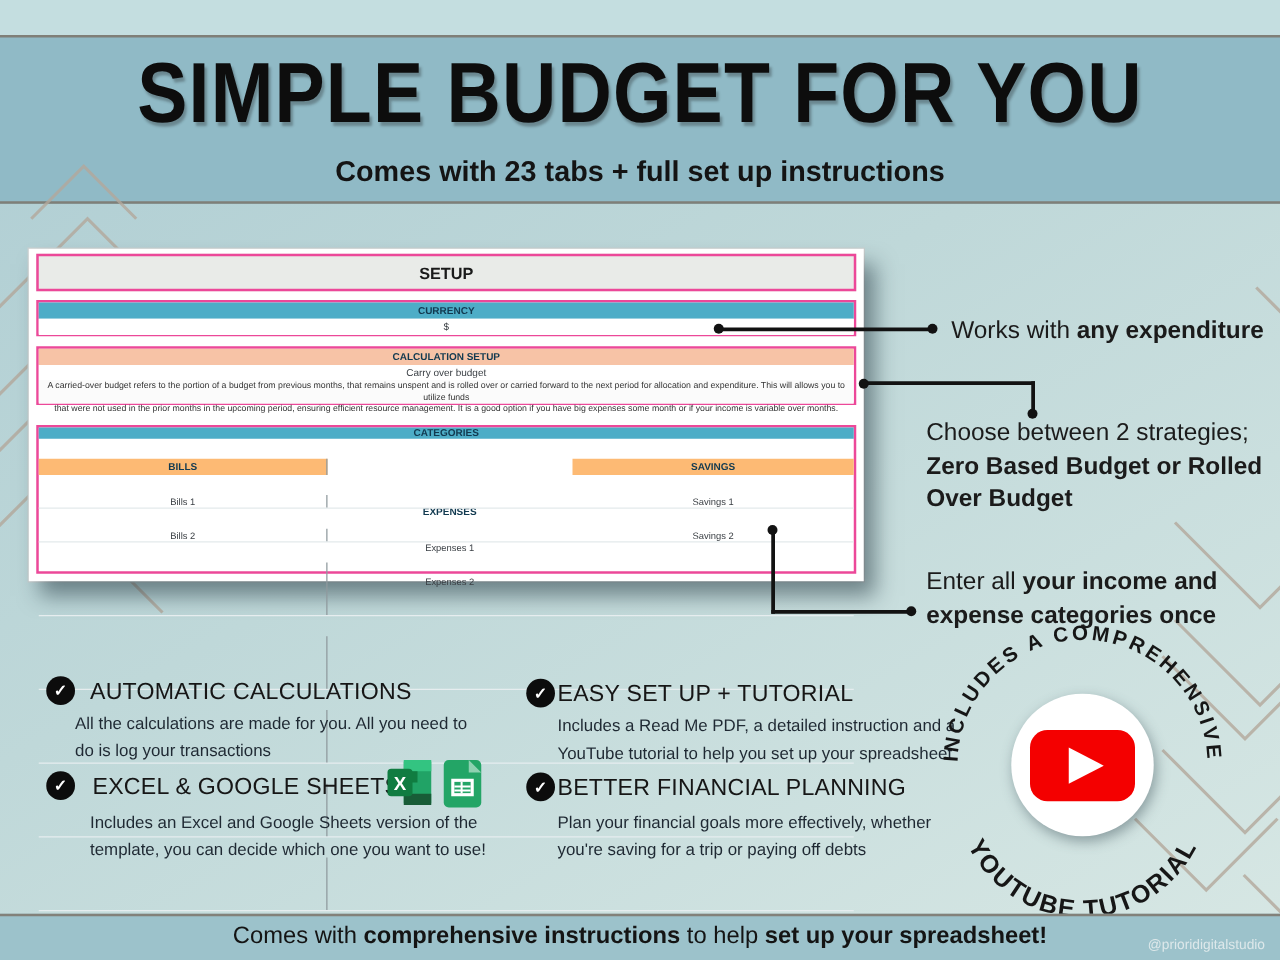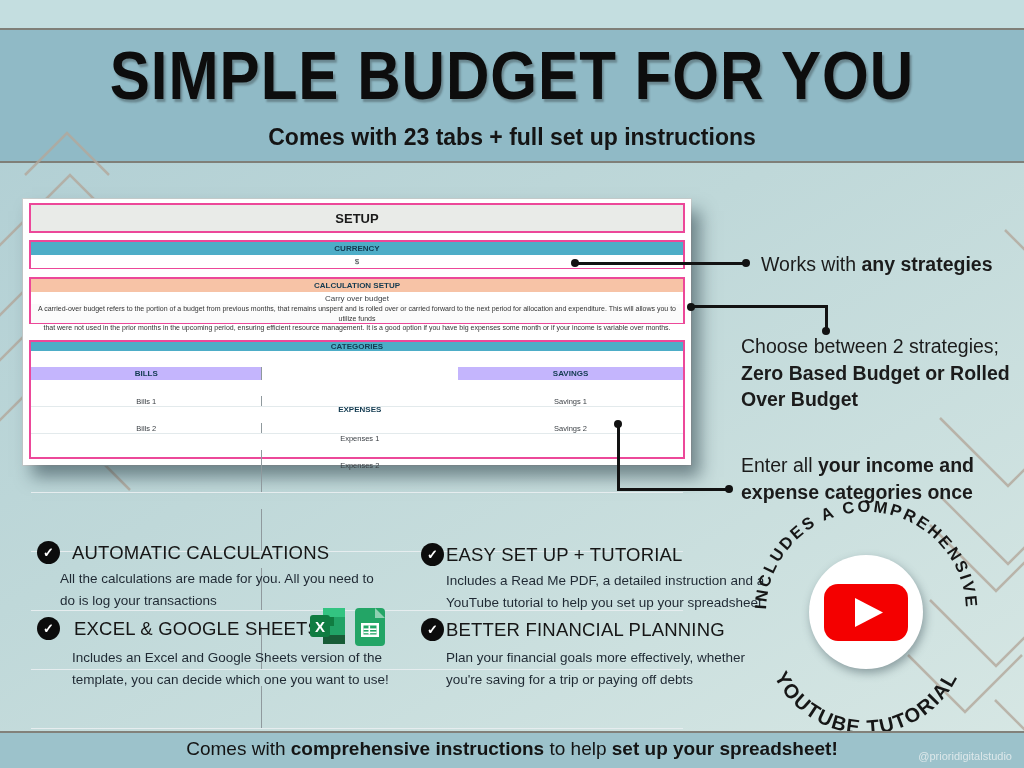--- a/index.html
+++ b/index.html
@@ -37,21 +37,21 @@
   .sec { position:absolute; left:6px; right:6px; border:2px solid #ec4899; background:#fff; }
   .sec-setup { top:4px; height:30px; background:#e9ebe8; display:flex; align-items:center; justify-content:center;
     font-size:13px; font-weight:bold; color:#1a1a1a; }
   .sec-currency { top:41px; height:29px; }
   .sec-calc { top:78px; height:47px; }
   .sec-cat { top:141px; height:119px; display:flex; flex-direction:column;gap:16px; }
   .row-hdr { height:13px; display:flex; align-items:center; justify-content:center;
     font-size:8px; font-weight:bold; color:#123a50; }
   .teal { background:#4dadc7; }
   .peach { background:#f7c3a6; }
-  .lblue { background:#c4b5fd; }
+  .lblue { background:#fdba74; }
   .row-val { height:13px; display:flex; align-items:center; justify-content:center; font-size:8px; color:#3a3f44; background:#fff; }
   .calc-desc { height:19px; font-size:7px; line-height:9.5px; text-align:center; color:#333; background:#fbfbfb; }
   .cat-cols { display:flex; }
   .cat-cols > div { display:flex; align-items:center; justify-content:center; }
   .c1 { width:35.5%; border-right:1px solid #8f999d; }
   .c2 { width:30%;  border-right:1px solid #8f999d;margin-top:42px; }
   .c3 { width:34.5%; }
   .cat-colhdr { height:13px; font-size:8px; font-weight:bold; color:#123a50; }
   .cat-row { height:11px; border-bottom:1px solid #e3eaec; }
   .cat-row > div { font-size:7.5px; color:#3a3f44; }
@@ -173,21 +173,21 @@
           <div class="c2"></div>
           <div class="c3"></div>
         </div>
     </div>
   </div>
 
   <div class="cline" style="left:575px; top:262px; width:171px; height:3px;"></div>
   <div class="cdot" style="left:571px; top:259px;"></div>
   <div class="cdot" style="left:742px; top:259px;"></div>
   <div class="anno" style="left:761px; top:251px;">
-    <span>Works with </span><b>any strategies</b>
+    <span>Works with </span><b>any expenditure</b>
   </div>
 
   <div class="cline" style="left:691px; top:305px; width:137px; height:3px;"></div>
   <div class="cline" style="left:825px; top:305px; width:3px; height:26px;"></div>
   <div class="cdot" style="left:687px; top:303px;"></div>
   <div class="cdot" style="left:822px; top:327px;"></div>
   <div class="anno" style="left:741px; top:333px;">
     <div>Choose between 2 strategies;</div>
     <div style="font-weight:bold">Zero Based Budget or Rolled</div>
     <div style="font-weight:bold">Over Budget</div>

